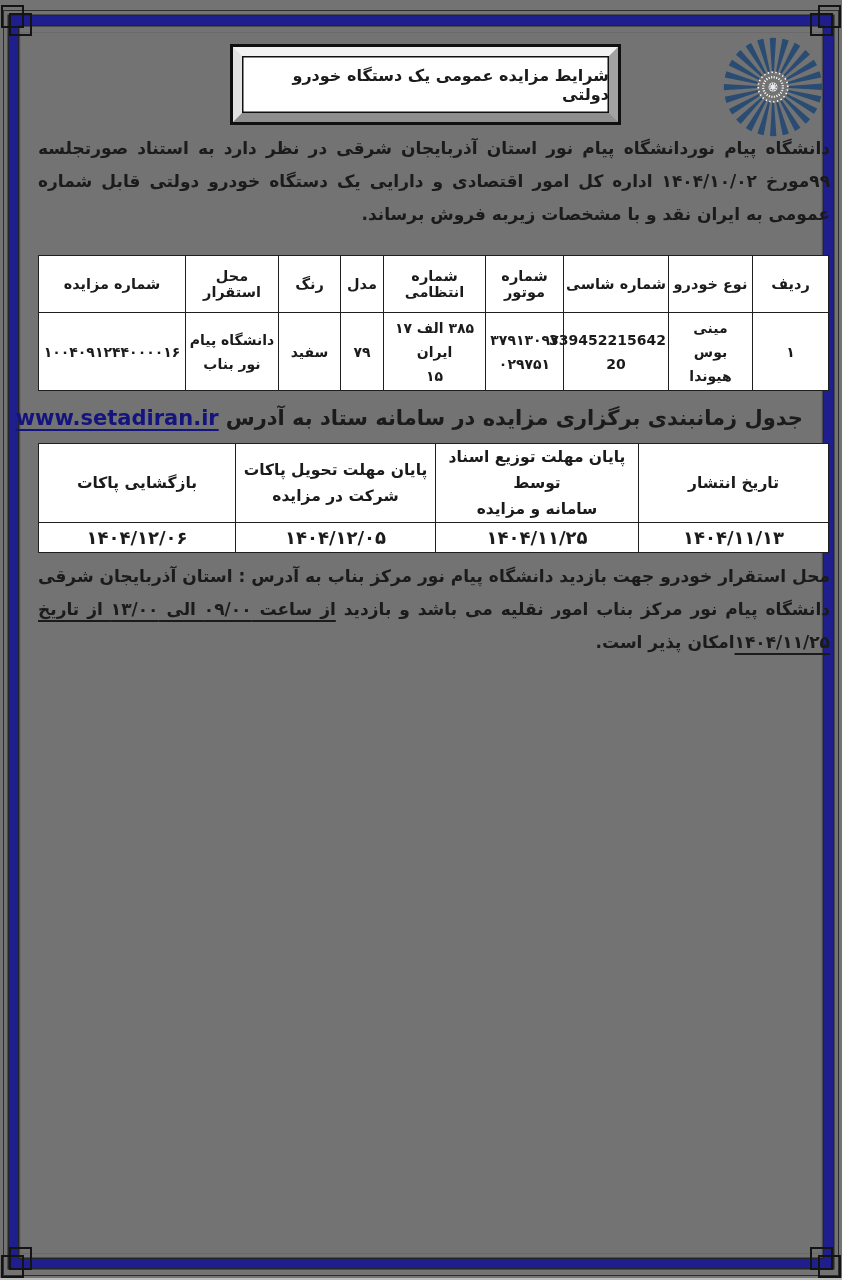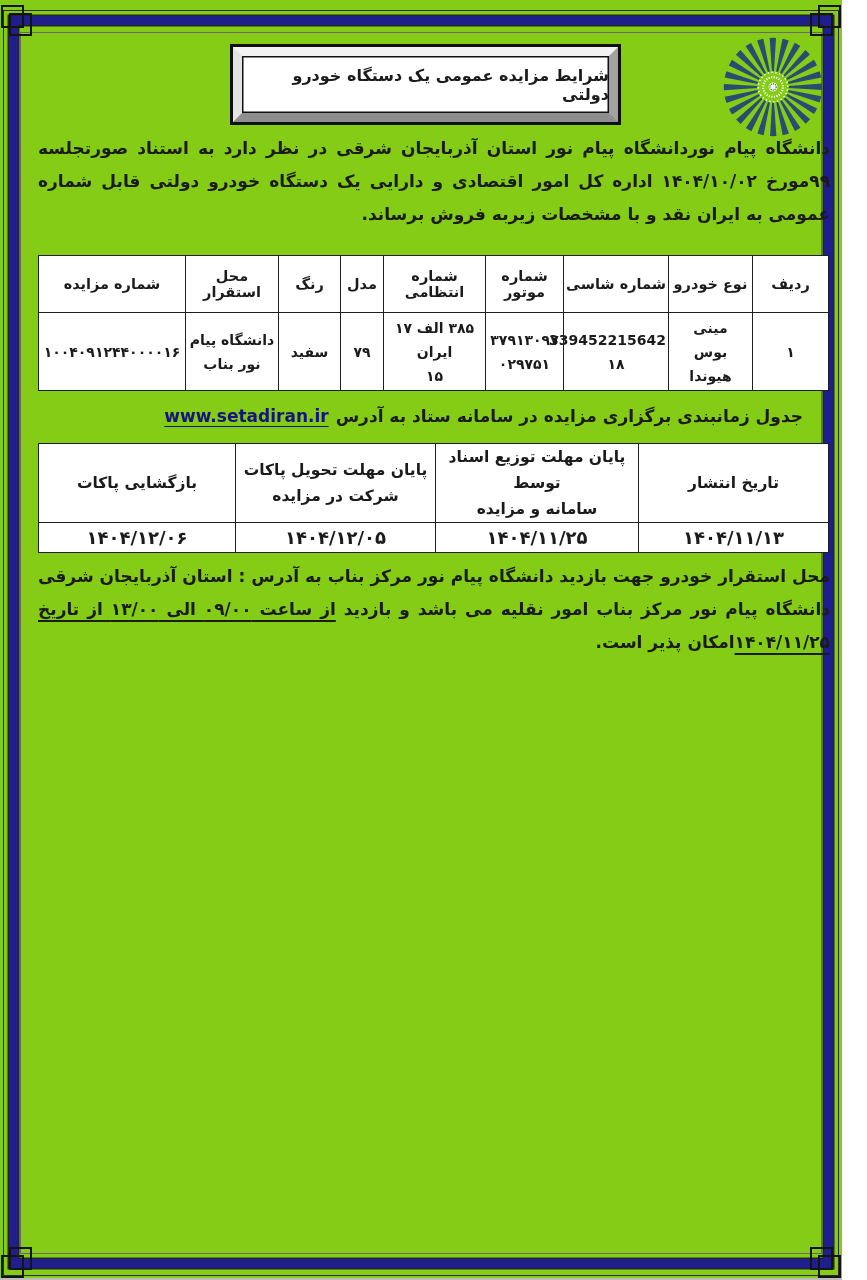--- a/index.html
+++ b/index.html
@@ -1,16 +1,16 @@
 <!DOCTYPE html>
 <html lang="fa"><head>
 <meta charset="utf-8">
 <style>
   html,body{margin:0;padding:0;background:#ffffff;}
-  #page{position:relative;width:842px;height:1280px;background:#84cc16;overflow:hidden;
+  #page{position:relative;width:842px;height:1280px;background:#737373;overflow:hidden;
         font-family:"DejaVu Sans",sans-serif;color:#1b1b1b;}
 
   
   .frame-outerline{position:absolute;top:10px;left:3px;right:3px;bottom:4px;
         border:1.5px solid #2e2e2e;pointer-events:none;}
   .frame-band{position:absolute;top:16px;left:9px;right:9px;bottom:12px;
         border:9px solid #1e1e8c;
         box-shadow:0 0 0 1.5px #24242b, inset 0 0 0 1.5px #24242b;pointer-events:none;}
   .frame-innerline{position:absolute;top:32px;left:20px;right:20px;bottom:26px;
         border:1px solid #6a6a6a;pointer-events:none;}
@@ -45,21 +45,21 @@
   th,td{border:1.4px solid #1f1f1f;text-align:center;vertical-align:middle;
         font-weight:700;color:#1b1b1b;padding:0 2px;box-sizing:border-box;}
   #vehicle-table{left:38px;top:255px;width:790px;}
   #vehicle-table th{height:57px;font-size:14.5px;}
   #vehicle-table td{height:78px;font-size:14px;line-height:24px;}
   #schedule-table{left:38px;top:443px;width:790px;}
   #schedule-table th{height:62px;font-size:15.5px;line-height:26px;}
   #schedule-table td{height:30px;font-size:18px;}
 
   
-  .caption{position:absolute;right:39px;top:406px;direction:rtl;font-size:17px;font-weight:700;white-space:nowrap;}
+  .caption{position:absolute;right:39px;top:406px;direction:rtl;font-size:21px;font-weight:700;white-space:nowrap;}
   .caption .lbl{margin-left:7px;}
   .caption a{color:#14147e;font-weight:700;text-decoration:underline;text-underline-offset:4px;
         direction:ltr;unicode-bidi:embed;cursor:pointer;}
 
   .bottom-hairline{position:absolute;left:0;right:0;bottom:0;height:2px;background:#bdbdbd;}
 </style>
 </head>
 <body>
 
 <div id="page">
@@ -132,21 +132,21 @@
     <tbody>
       <tr>
         <td>۱</td>
         <td>
           <div>مینی</div>
           <div>بوس</div>
           <div>هیوندا</div>
         </td>
         <td>
           <div>339452215642</div>
-          <div>۱۸</div>
+          <div>20</div>
         </td>
         <td>
           <div>۳۷۹۱۳۰۹۷</div>
           <div>۰۲۹۷۵۱</div>
         </td>
         <td>
           <div>۳۸۵ الف ۱۷ ایران</div>
           <div>۱۵</div>
         </td>
         <td>۷۹</td>

